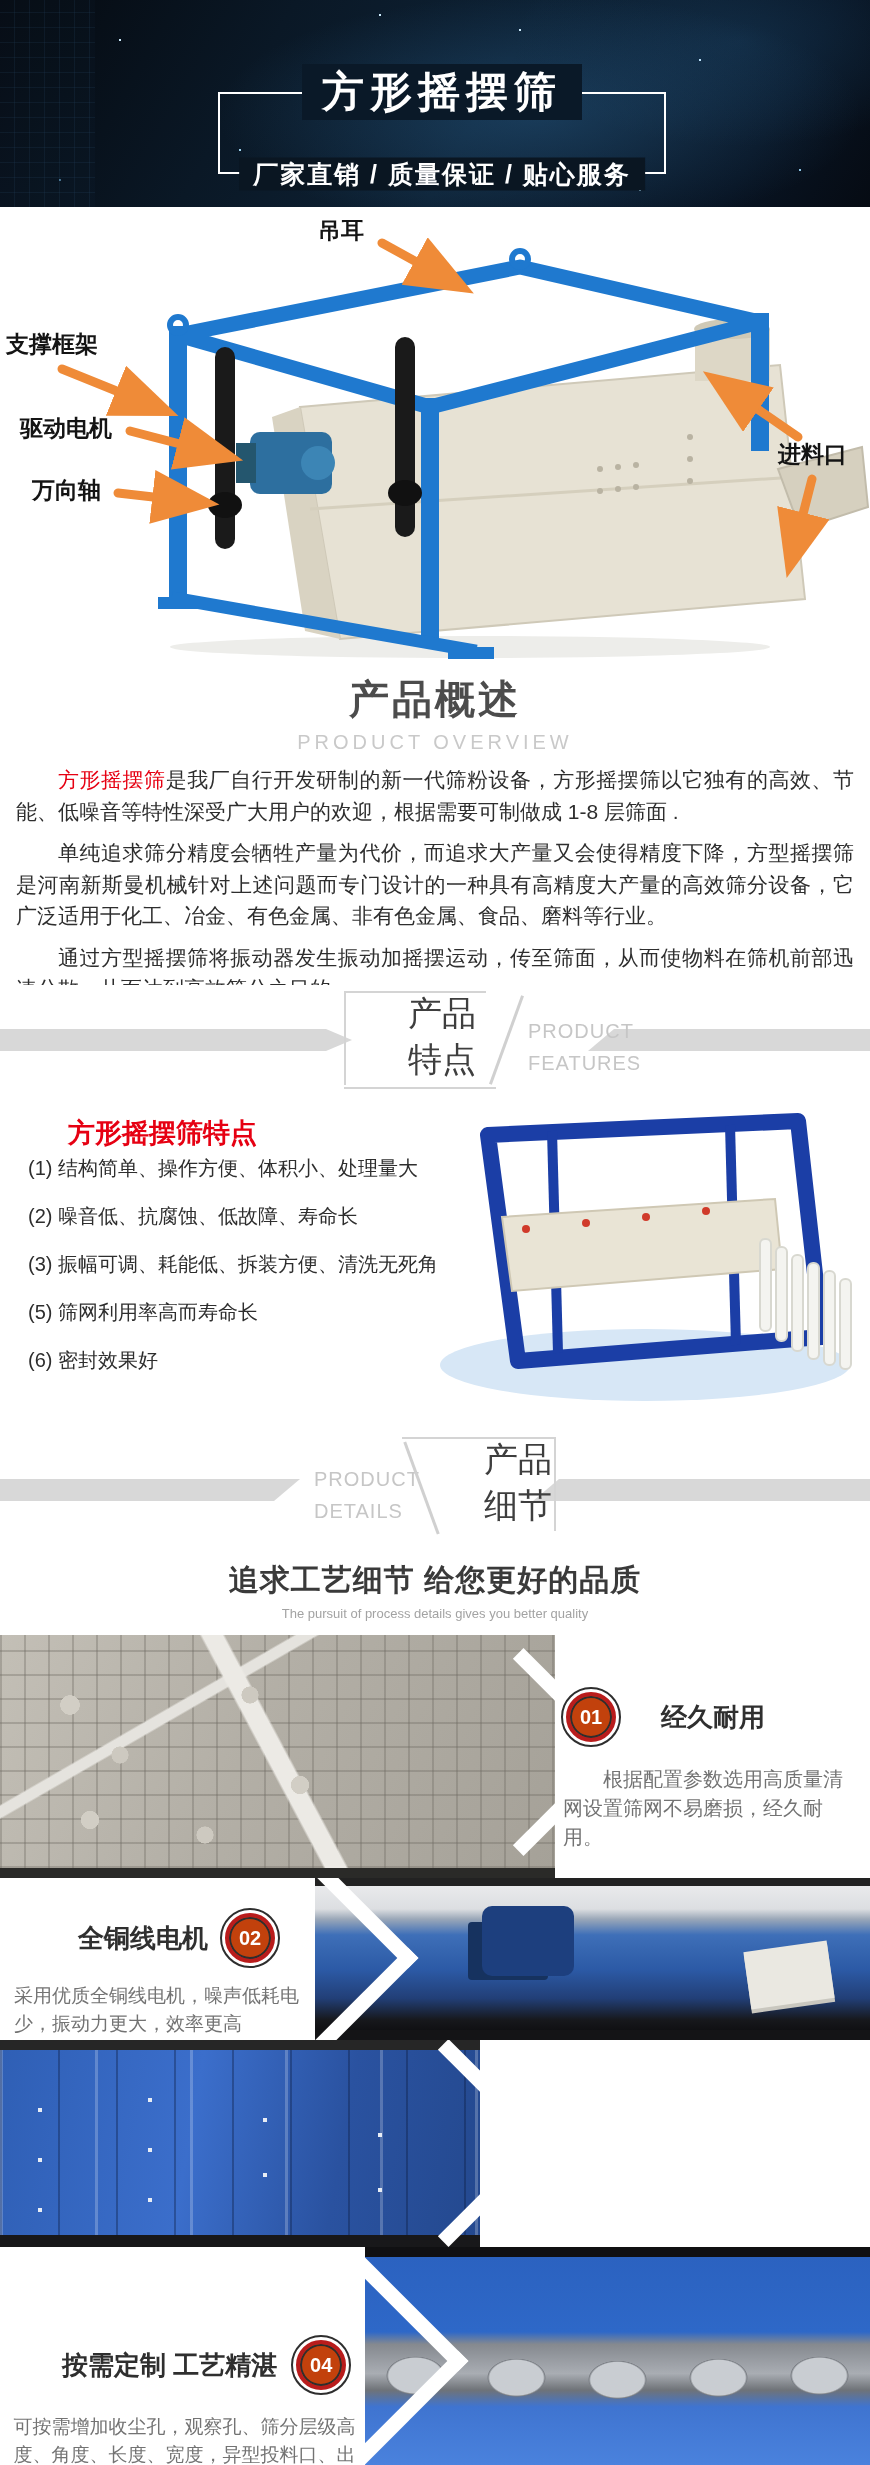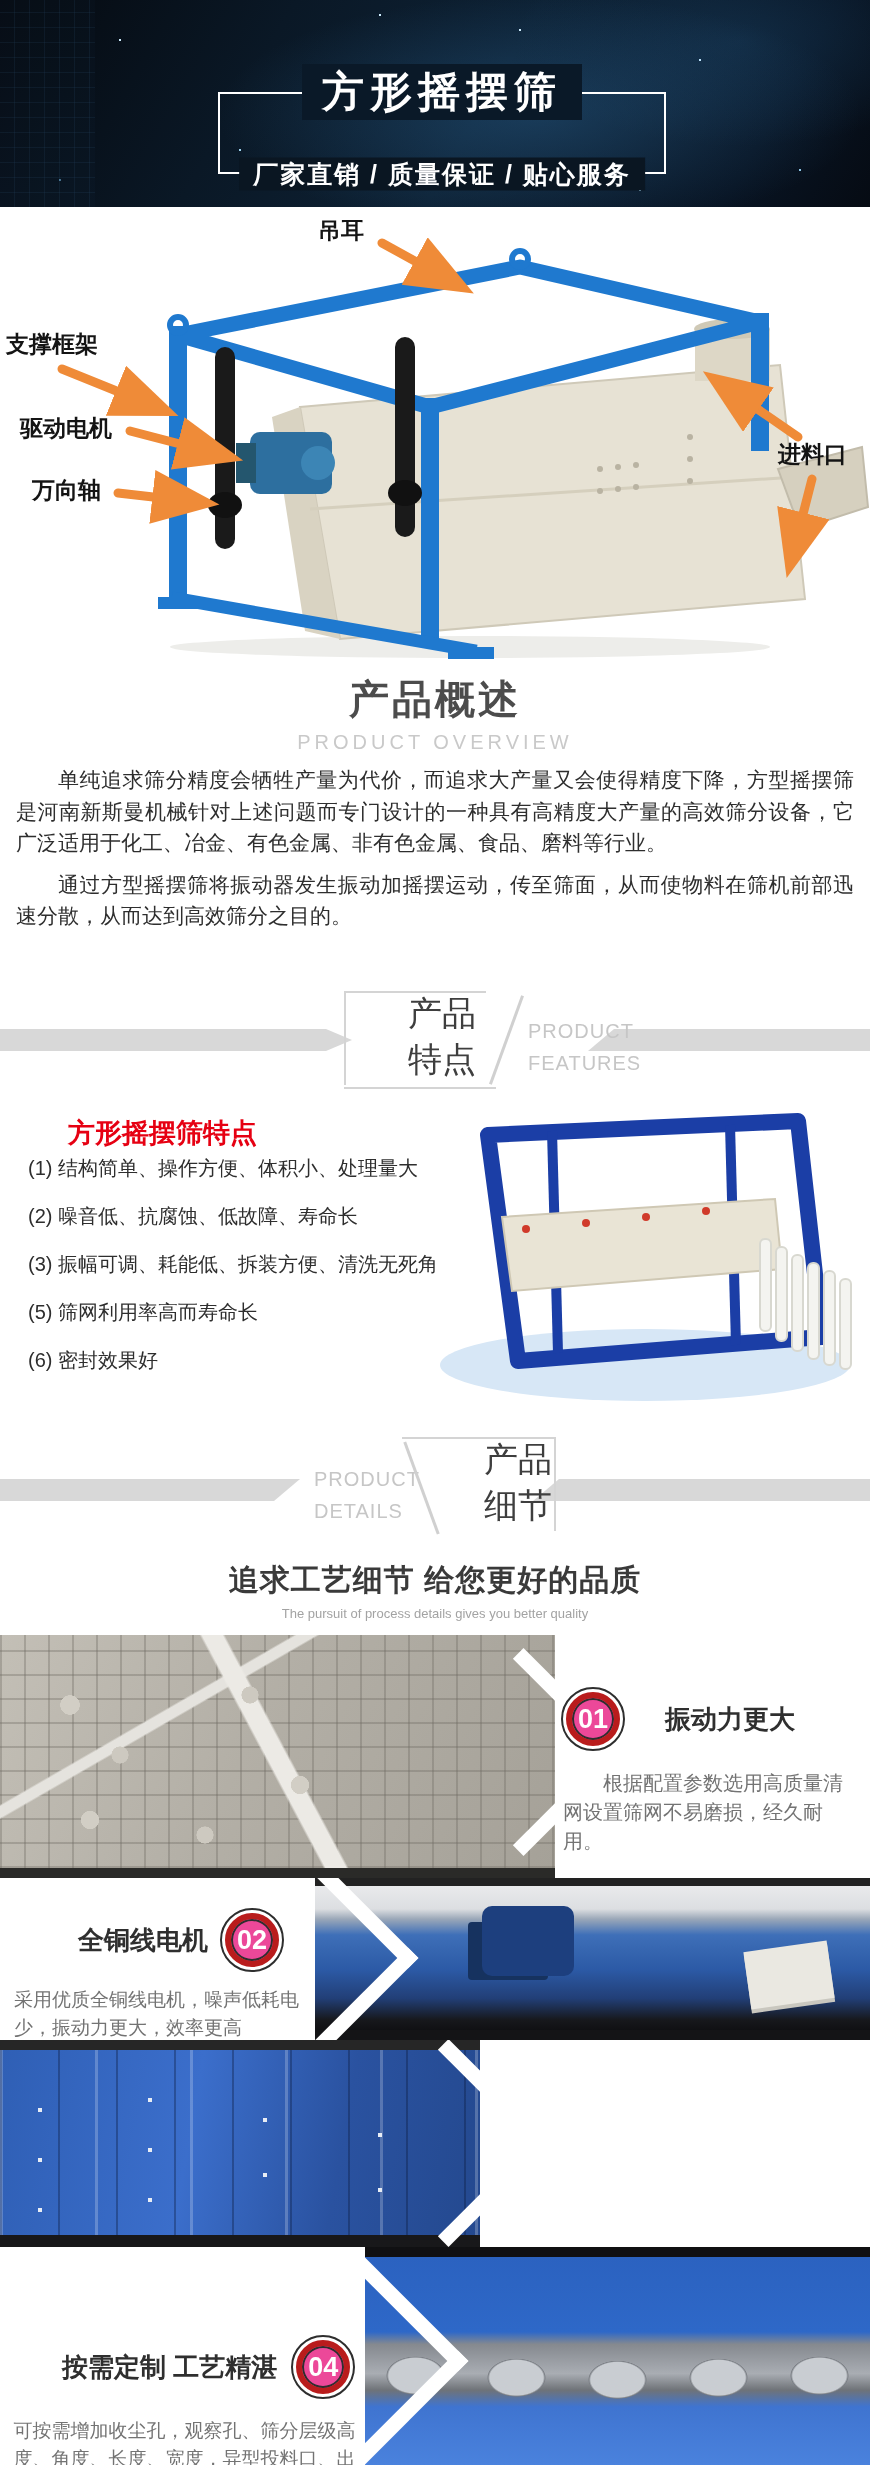--- a/index.html
+++ b/index.html
@@ -83,23 +83,23 @@
   .intro-en{font-size:13px;color:#a3a3a3;margin-top:5px;}
 
   
   .band{position:relative;display:flex;overflow:hidden;}
   .b1{height:243px;} .b2{height:162px;} .b3{height:207px;} .b4{height:218px;}
   .band-photo{position:relative;flex:none;}
   .band-text{flex:1;position:relative;background:#fff;}
   .head-row{display:flex;align-items:center;}
   .band-title{margin:0;font-size:26px;font-weight:600;color:#2f2f2f;white-space:nowrap;}
   .badge{flex:none;border:2px solid #2e2e2e;border-radius:50%;padding:3px;background:#fff;}
-  .badge-in{width:42px;height:42px;border-radius:50%;background:#ec4899;color:#fff;
-    display:flex;align-items:center;justify-content:center;font-size:27px;font-weight:bold;
-    border:6px solid #b91c1c;box-shadow:0 0 0 2px #2e2e2e inset;}
+  .badge-in{width:42px;height:42px;border-radius:50%;background:#c2410c;color:#fff;
+    display:flex;align-items:center;justify-content:center;font-size:20px;font-weight:bold;
+    border:4px solid #b91c1c;box-shadow:0 0 0 2px #2e2e2e inset;}
   .band-para{font-size:20px;line-height:1.45;color:#737373;}
 
   .photo-mesh{width:555px;border-bottom:10px solid #2a2a28;box-sizing:border-box;
     background:
       radial-gradient(16px 16px at 70px 70px, #d2cec5 60%, transparent 62%),
       radial-gradient(14px 14px at 120px 120px, #cdc9c0 60%, transparent 62%),
       radial-gradient(15px 15px at 90px 185px, #d2cec5 60%, transparent 62%),
       radial-gradient(14px 14px at 250px 60px, #cdc9c0 60%, transparent 62%),
       radial-gradient(15px 15px at 300px 150px, #d2cec5 60%, transparent 62%),
       radial-gradient(14px 14px at 205px 200px, #cdc9c0 60%, transparent 62%),
@@ -236,20 +236,21 @@
     <div class="callout" style="left:318px;top:8px">吊耳</div>
     <div class="callout" style="left:6px;top:122px">支撑框架</div>
     <div class="callout" style="left:20px;top:206px">驱动电机</div>
     <div class="callout" style="left:32px;top:268px">万向轴</div>
     <div class="callout" style="left:778px;top:232px">进料口</div>
   </section>
 
   <section class="overview">
     <h2 class="sec-title">产品概述</h2>
     <div class="sec-sub">PRODUCT OVERVIEW</div>
+    <p class="para"><span class="red">方形摇摆筛</span><span>是我厂自行开发研制的新一代筛粉设备，方形摇摆筛以它独有的高效、节能、低噪音等特性深受广大用户的欢迎，根据需要可制做成 1-8 层筛面 .</span></p>
     <p class="para">单纯追求筛分精度会牺牲产量为代价，而追求大产量又会使得精度下降，方型摇摆筛是河南新斯曼机械针对上述问题而专门设计的一种具有高精度大产量的高效筛分设备，它广泛适用于化工、冶金、有色金属、非有色金属、食品、磨料等行业。</p>
     <p class="para">通过方型摇摆筛将振动器发生振动加摇摆运动，传至筛面，从而使物料在筛机前部迅速分散，从而达到高效筛分之目的。</p>
   </section>
 
   <div class="ribbon ribbon-f">
     <div class="rb-bar fr-left"></div>
     <div class="rb-bar fr-right"></div>
     <div class="rb-corner-f"></div>
     <div class="rb-bottom-f"></div>
     <div class="rb-cn rb-cn-f">
@@ -317,21 +318,21 @@
 
   <section class="band b1">
     <div class="band-photo photo-mesh">
       <div class="chev chev-right"></div>
     </div>
     <div class="band-text">
       <div class="head-row">
         <div class="badge">
             <div class="badge-in">01</div>
           </div>
-        <h3 class="band-title">振动力更大</h3>
+        <h3 class="band-title">经久耐用</h3>
       </div>
       <p class="band-para">根据配置参数选用高质量清网设置筛网不易磨损，经久耐用。</p>
     </div>
   </section>
 
   <section class="band b2">
     <div class="band-text">
       <div class="head-row">
         <h3 class="band-title">全铜线电机</h3>
         <div class="badge">

